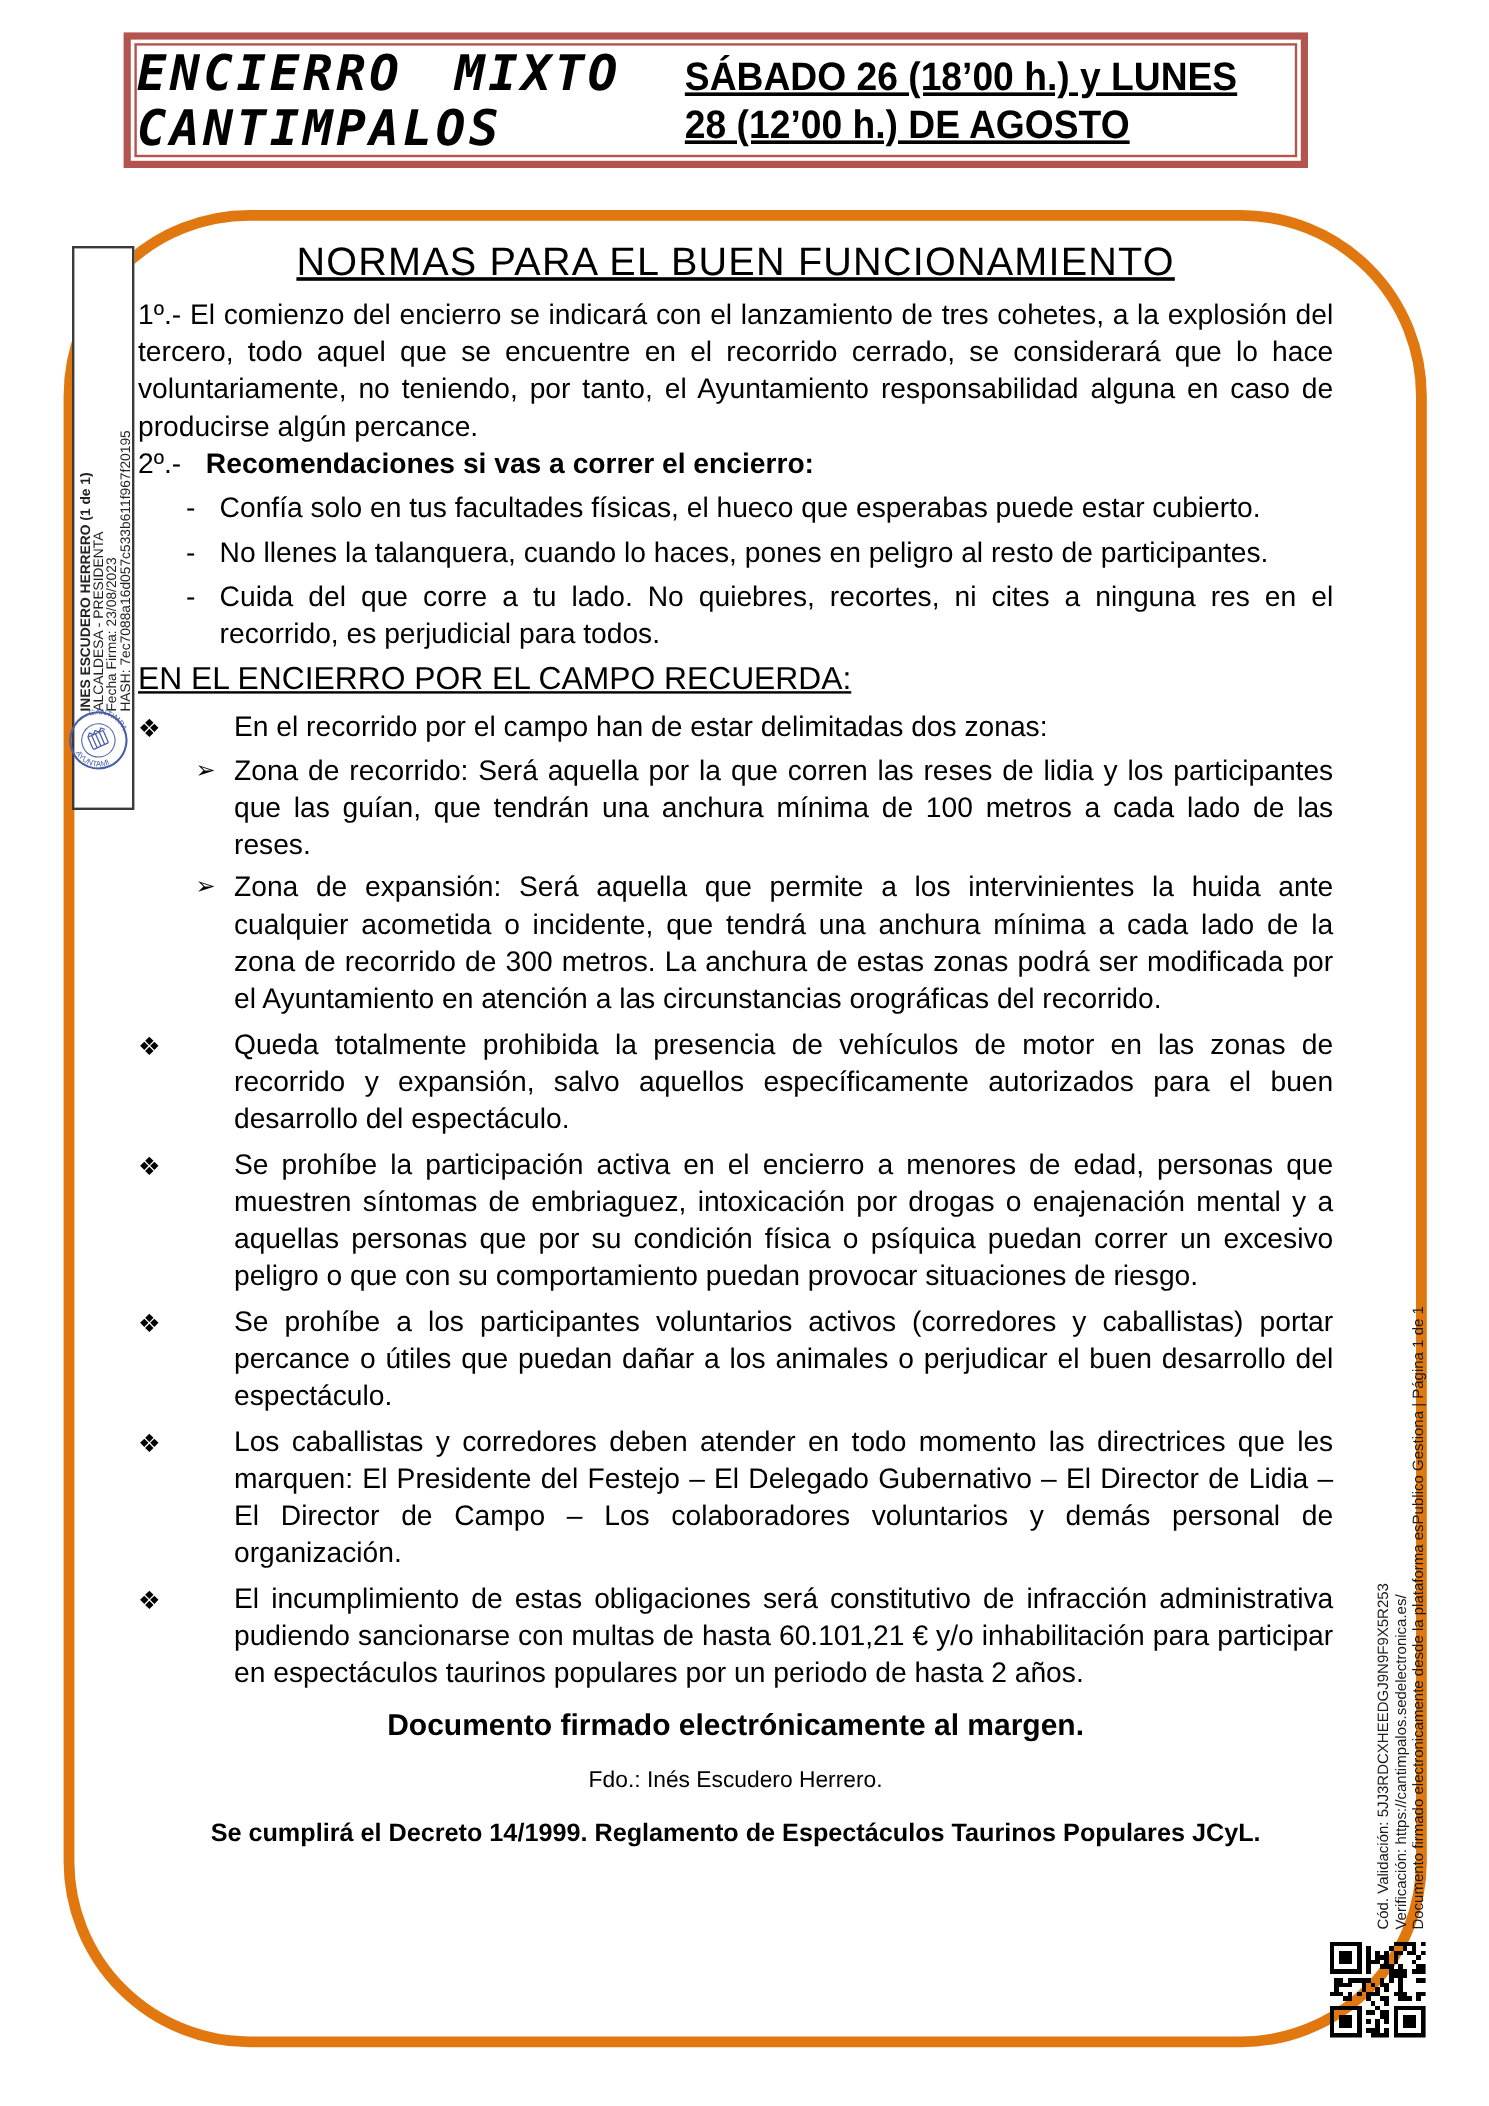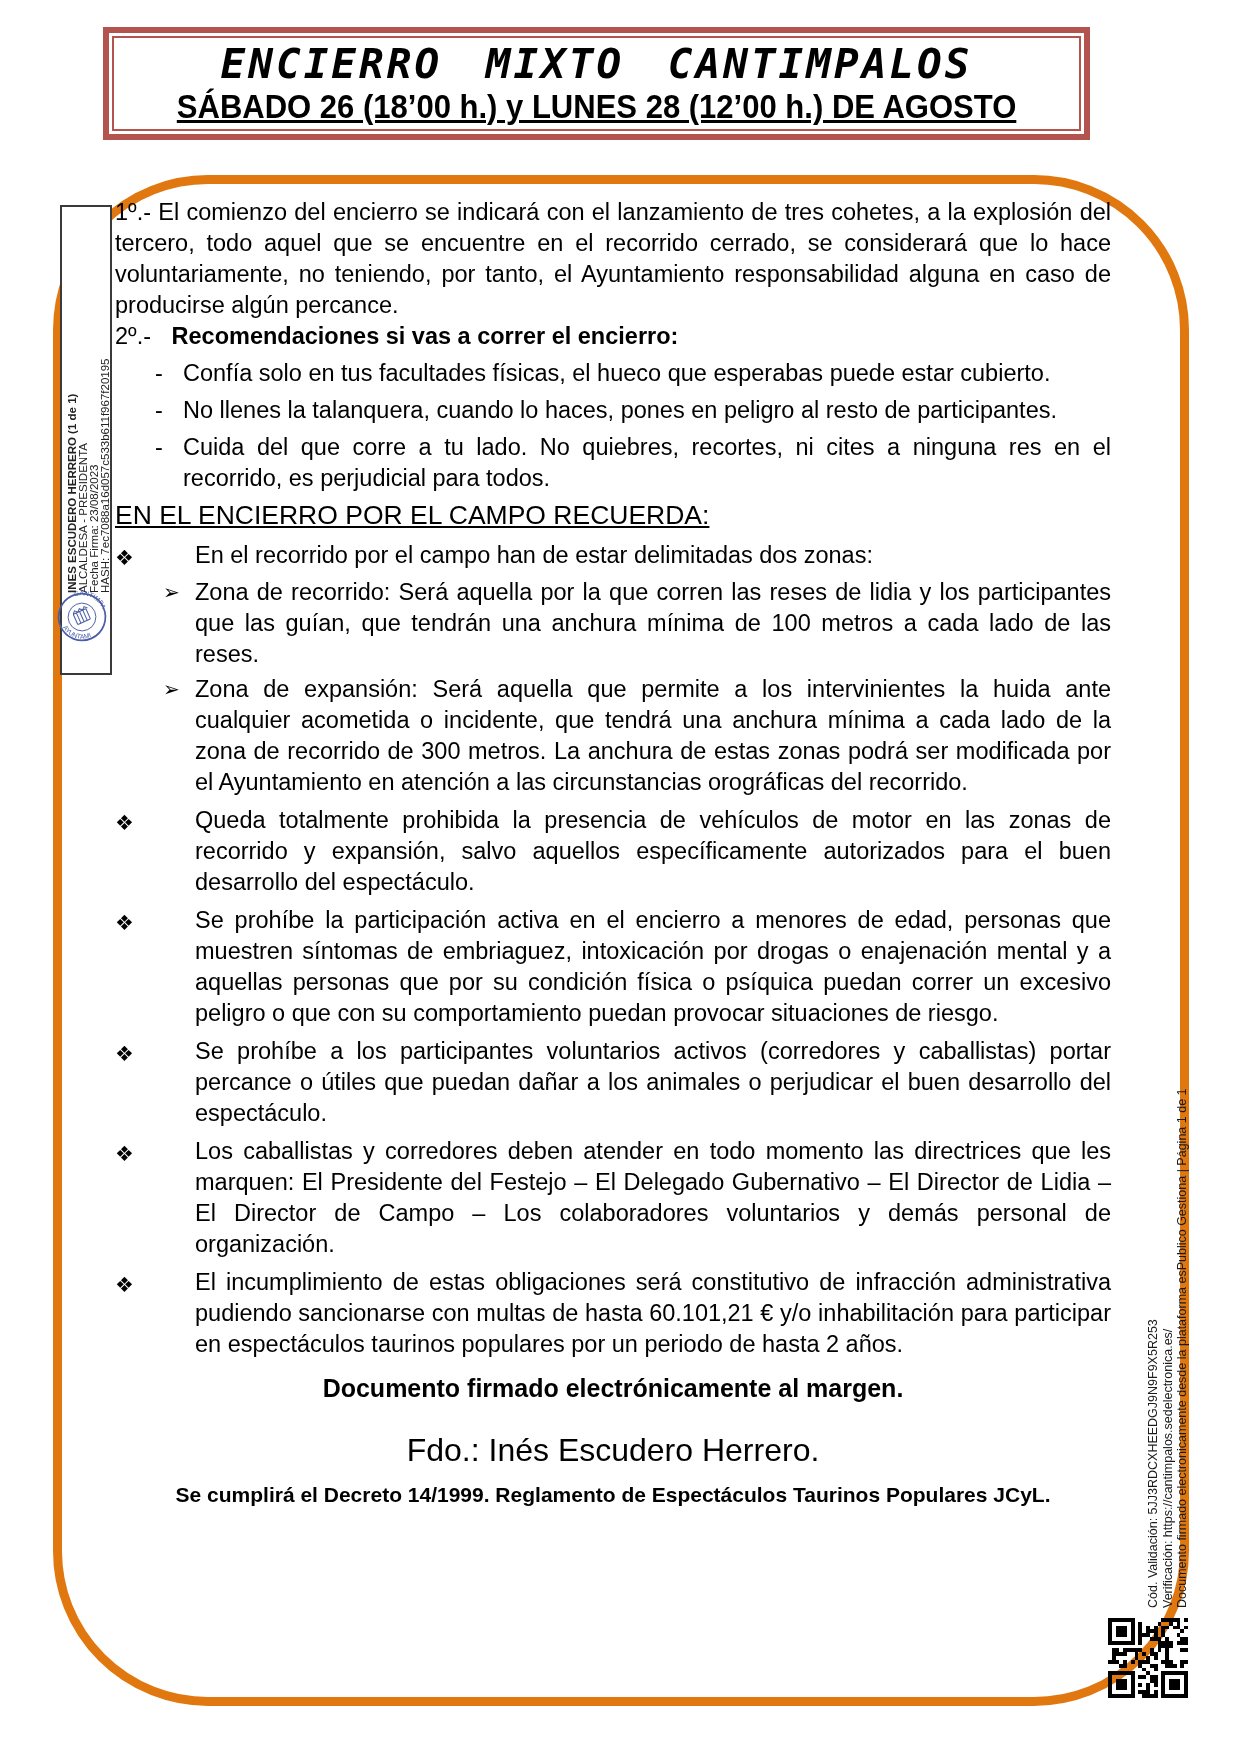--- a/index.html
+++ b/index.html
@@ -4,21 +4,21 @@
 <style>
   * { margin:0; padding:0; box-sizing:border-box; }
   html,body { width:1241px; height:1755px; background:#ffffff; overflow:hidden;
               font-family:"Liberation Sans", sans-serif; color:#000; }
   .abs { position:absolute; }
 
   
   .header-outer { left:103px; top:27px; width:987px; height:113px;
                   border:6px solid #b4544f; background:#fff; padding:3px; }
   .header-inner { width:100%; height:100%; border:2px solid #b4544f;
-                  display:flex; flex-direction:column; align-items:center; justify-content:center; }
+                  display:flex; flex-direction:row; align-items:center; justify-content:center; }
   .doc-title { font-family:"DejaVu Sans Mono", monospace; font-style:italic; font-weight:bold;
                font-size:41px; letter-spacing:3px; word-spacing:16px; line-height:46px; }
   .doc-subtitle { font-weight:bold; font-size:33px; line-height:40px;
                   text-decoration:underline; transform:scaleX(0.94); display:inline-block; }
 
   
   .orange-frame { left:53px; top:175px; width:1136px; height:1531px;
                   border:9px solid #e0770f; border-radius:155px; }
 
   
@@ -35,21 +35,21 @@
   .campo-heading span { text-decoration:underline; }
   .bullet-item { display:flex; margin-top:7px; }
   .bullet-marker { flex:none; width:36px; font-size:21px; padding-top:2px; }
   .bullet-text { flex:1; text-align:justify;margin-left:44px; }
   .sub-item { display:flex; margin-top:4px; }
   .sub-marker { flex:none; width:32px; margin-left:48px; font-size:20px; }
   .sub-text { flex:1; text-align:justify; }
   .center { text-align:center; }
   .alcaldesa { margin-top:10px; font-size:24px; }
   .signed-note { margin-top:13px; font-size:25px; }
-  .fdo { margin-top:31px; font-size:32px; }
+  .fdo { margin-top:14px; font-size:19px; }
   .decree { margin-top:13px; font-size:21px; }
 
   
   .sig-box { left:60px; top:205px; width:52px; height:470px;
              border:2px solid #3a3a3a; background:#fff; }
   .rot { position:absolute; transform:rotate(-90deg); transform-origin:0 0; white-space:nowrap; }
   .rot-sig { left:67px; top:593px; font-size:11.5px; line-height:11px; color:#222; }
   .rot-sig .l1 { font-weight:bold; }
   .seal-wrap { left:56px; top:588px; width:52px; height:58px; transform:rotate(-24deg); }
 
@@ -65,20 +65,21 @@
 <div class="abs orange-frame"></div>
 
 <div class="abs header-outer">
   <div class="header-inner">
     <div class="doc-title">ENCIERRO MIXTO CANTIMPALOS</div>
     <div class="doc-subtitle">SÁBADO 26 (18’00 h.) y LUNES 28 (12’00 h.) DE AGOSTO</div>
   </div>
 </div>
 
 <div class="abs content">
+  <h1 class="norm-heading">NORMAS PARA EL BUEN FUNCIONAMIENTO</h1>
 
   <p class="rule"><span>1º.-</span> <span>El comienzo del encierro se indicará con el lanzamiento de tres cohetes, a la explosión del tercero, todo aquel que se encuentre en el recorrido cerrado, se considerará que lo hace voluntariamente, no teniendo, por tanto, el Ayuntamiento responsabilidad alguna en caso de producirse algún percance.</span></p>
 
   <p class="rule"><span class="gap">2º.-</span> <span class="bold">Recomendaciones si vas a correr el encierro:</span></p>
 
   <div class="dash-item">
     <span class="dash-marker">-</span>
     <div class="dash-text">Confía solo en tus facultades físicas, el hueco que esperabas puede estar cubierto.</div>
   </div>
   <div class="dash-item">

